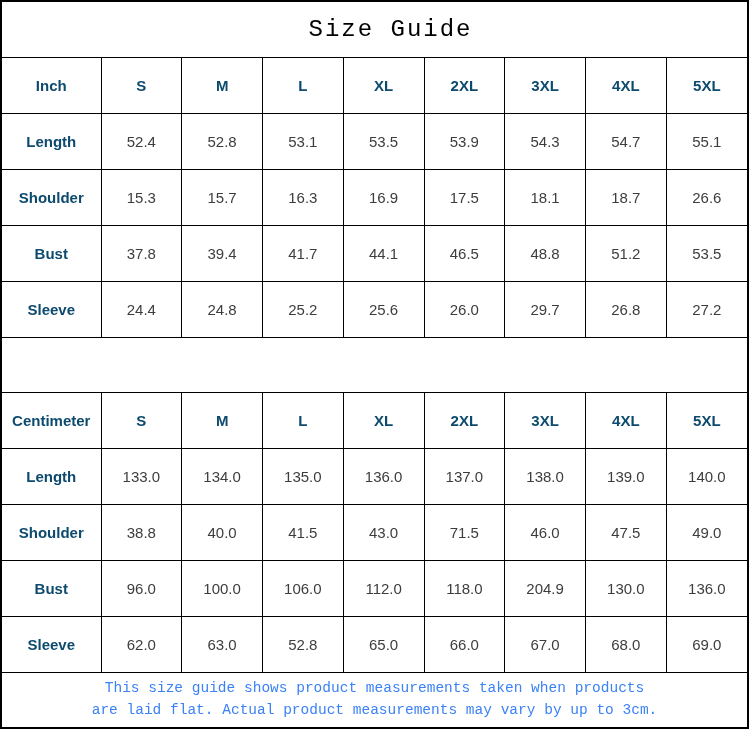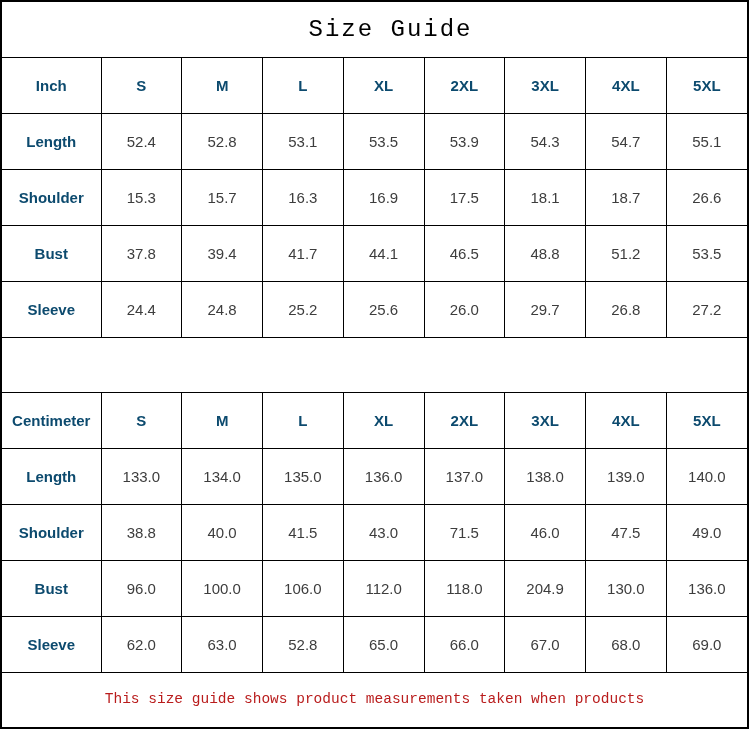--- a/index.html
+++ b/index.html
@@ -68,21 +68,21 @@
   }
   .note-row {
     flex: 1;
     display: flex;
     flex-direction: column;
     align-items: center;
     justify-content: center;
     font-family: "Liberation Mono", monospace;
     font-size: 14.5px;
     line-height: 1.5;
-    color: #b91c1c;
+    color: #3b82f6;
     text-align: center;
   }
 </style>
 </head>
 <body>
 
 <div class="frame">
 
   <div class="title-row">Size Guide</div>
 
@@ -225,15 +225,16 @@
           <td class="dcell">66.0</td>
           <td class="dcell">67.0</td>
           <td class="dcell">68.0</td>
           <td class="dcell">69.0</td>
         </tr>
       </tbody>
     </table>
 
   <div class="note-row">
     <span>This size guide shows product measurements taken when products</span>
+    <span>are laid flat. Actual product measurements may vary by up to 3cm.</span>
   </div>
 
 </div>
 
 </body></html>

